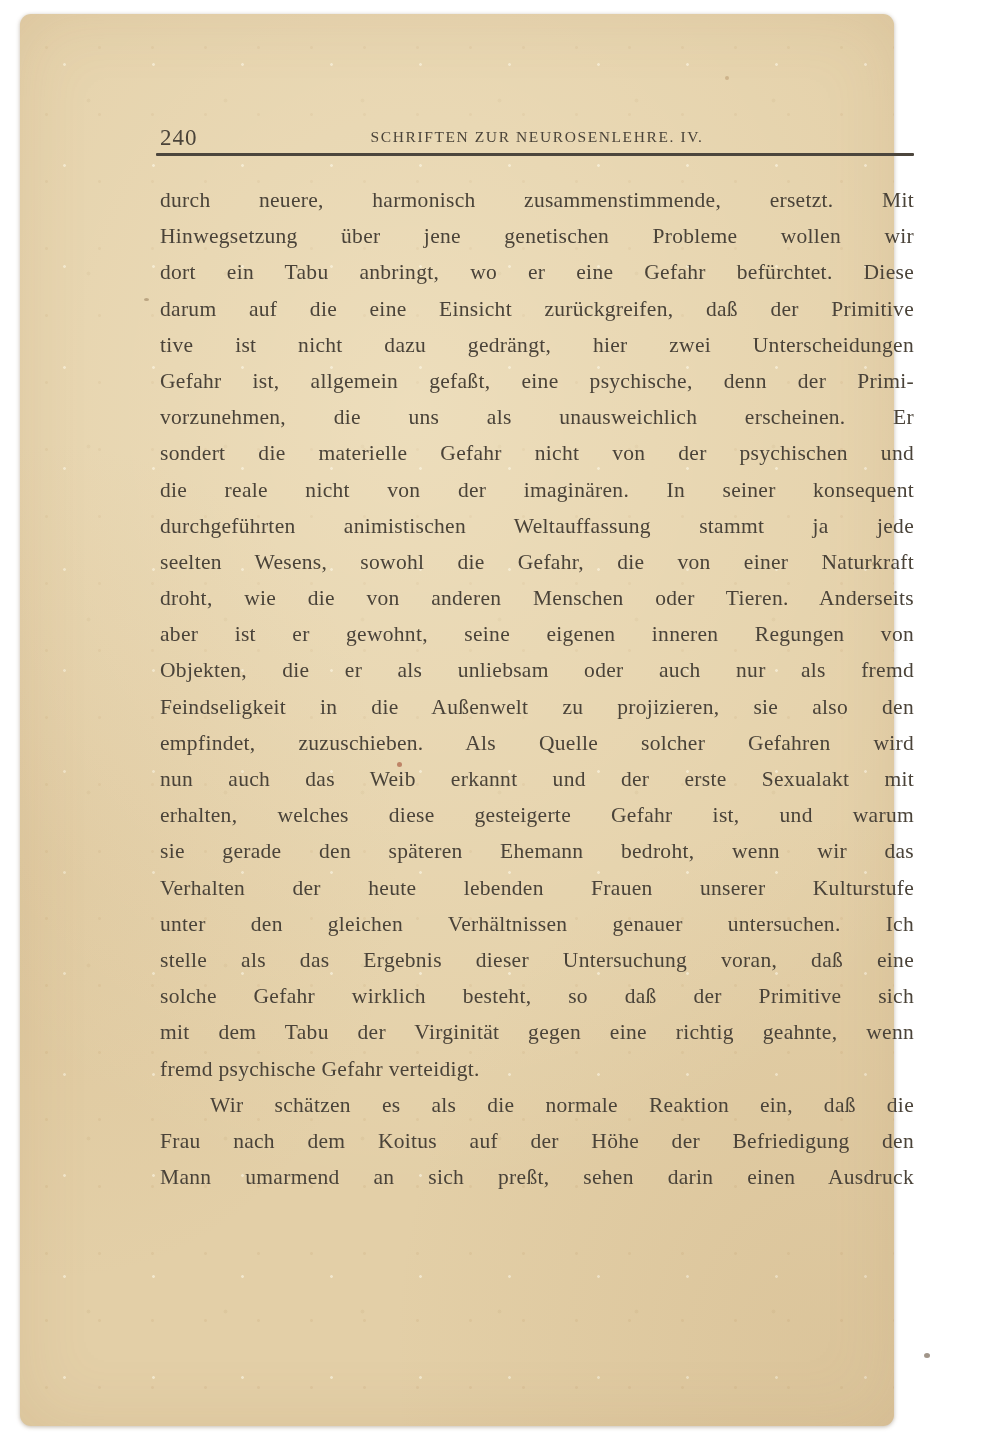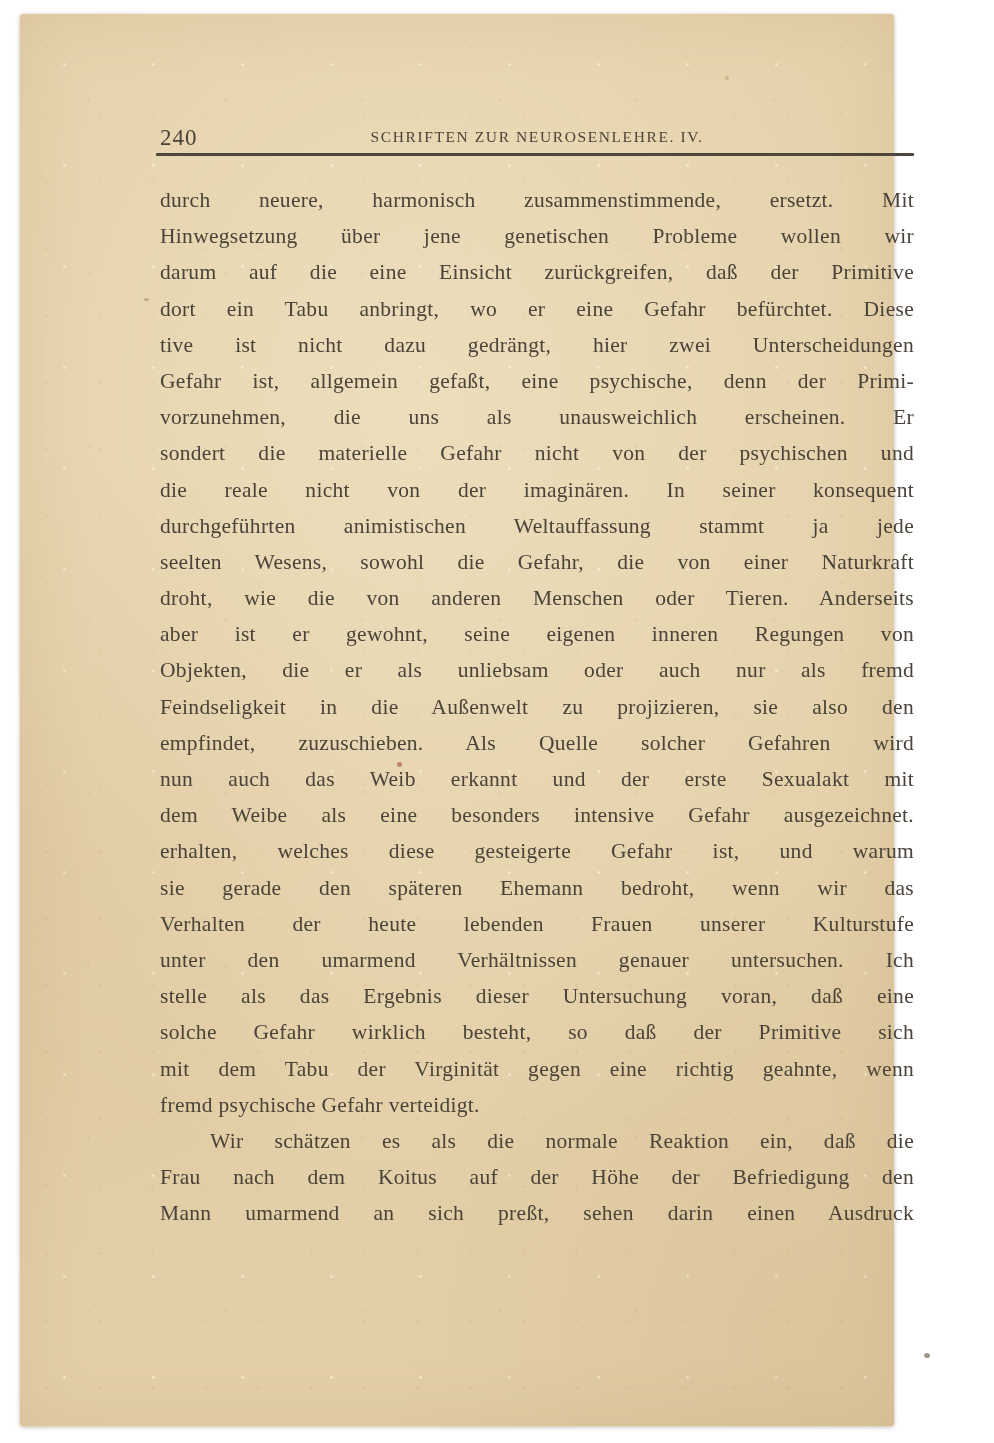--- a/index.html
+++ b/index.html
@@ -23,21 +23,21 @@
     position:absolute;left:20px;top:14px;width:874px;height:1412px;
     background-color:var(--paper);
     background-image:
       radial-gradient(ellipse 120% 90% at 45% 28%, rgba(255,248,226,0.35), rgba(255,248,226,0) 62%),
       radial-gradient(ellipse 90% 70% at 92% 95%, rgba(173,134,82,0.14), rgba(173,134,82,0) 55%),
       radial-gradient(ellipse 80% 60% at 4% 60%, rgba(190,150,95,0.12), rgba(190,150,95,0) 50%),
       radial-gradient(circle, rgba(165,120,62,0.10) 1px, transparent 1.8px),
       radial-gradient(circle, rgba(255,252,238,0.55) 1px, transparent 1.7px),
       radial-gradient(circle, rgba(150,108,55,0.08) 1.4px, transparent 2.4px);
     background-size:100% 100%,100% 100%,100% 100%,53px 67px,89px 101px,137px 173px;
-    border-radius:3px;
+    border-radius:11px;
     box-shadow:0 1px 4px rgba(120,100,70,0.45), inset 0 0 70px rgba(152,112,60,0.13);
   }
   .speck{position:absolute;border-radius:50%;}
   .speck.s1{left:377px;top:748px;width:5px;height:5px;background:rgba(154,64,40,0.55);}
   .speck.s2{left:904px;top:1339px;width:6px;height:5px;background:rgba(84,62,40,0.55);}
   .speck.s3{left:124px;top:284px;width:5px;height:3px;background:rgba(130,104,70,0.45);}
   .speck.s4{left:852px;top:548px;width:4px;height:4px;background:rgba(140,110,72,0.40);}
   .speck.s5{left:705px;top:62px;width:4px;height:4px;background:rgba(160,120,75,0.35);}
 
   .page-number{
@@ -85,40 +85,39 @@
 
     <div class="page-number">240</div>
 
     <div class="running-title">SCHRIFTEN ZUR NEUROSENLEHRE. IV.</div>
 
     <div class="header-rule"></div>
 
     <div class="body-text">
         <div class="line">durch neuere, harmonisch zusammenstimmende, ersetzt. Mit</div>
         <div class="line">Hinwegsetzung über jene genetischen Probleme wollen wir</div>
+        <div class="line">dort ein Tabu anbringt, wo er eine Gefahr befürchtet. Diese</div>
         <div class="line">darum auf die eine Einsicht zurückgreifen, daß der Primitive</div>
-        <div class="line">dort ein Tabu anbringt, wo er eine Gefahr befürchtet. Diese</div>
         <div class="line">tive ist nicht dazu gedrängt, hier zwei Unterscheidungen</div>
         <div class="line">Gefahr ist, allgemein gefaßt, eine psychische, denn der Primi-</div>
         <div class="line">vorzunehmen, die uns als unausweichlich erscheinen. Er</div>
         <div class="line">sondert die materielle Gefahr nicht von der psychischen und</div>
         <div class="line">die reale nicht von der imaginären. In seiner konsequent</div>
         <div class="line">durchgeführten animistischen Weltauffassung stammt ja jede</div>
         <div class="line">seelten Wesens, sowohl die Gefahr, die von einer Naturkraft</div>
         <div class="line">droht, wie die von anderen Menschen oder Tieren. Anderseits</div>
         <div class="line">aber ist er gewohnt, seine eigenen inneren Regungen von</div>
         <div class="line">Objekten, die er als unliebsam oder auch nur als fremd</div>
         <div class="line">Feindseligkeit in die Außenwelt zu projizieren, sie also den</div>
         <div class="line">empfindet, zuzuschieben. Als Quelle solcher Gefahren wird</div>
         <div class="line">nun auch das Weib erkannt und der erste Sexualakt mit</div>
-        <div class="line">dem Weibe als eine besonders intensive Gefahr ausgezeichnet.</div>
         <div class="line">erhalten, welches diese gesteigerte Gefahr ist, und warum</div>
         <div class="line">sie gerade den späteren Ehemann bedroht, wenn wir das</div>
         <div class="line">Verhalten der heute lebenden Frauen unserer Kulturstufe</div>
-        <div class="line">unter den umarmend Verhältnissen genauer untersuchen. Ich</div>
+        <div class="line">unter den gleichen Verhältnissen genauer untersuchen. Ich</div>
         <div class="line">stelle als das Ergebnis dieser Untersuchung voran, daß eine</div>
         <div class="line">solche Gefahr wirklich besteht, so daß der Primitive sich</div>
         <div class="line">mit dem Tabu der Virginität gegen eine richtig geahnte, wenn</div>
         <div class="line short">fremd psychische Gefahr verteidigt.</div>
         <div class="line indent">Wir schätzen es als die normale Reaktion ein, daß die</div>
         <div class="line">Frau nach dem Koitus auf der Höhe der Befriedigung den</div>
         <div class="line">Mann umarmend an sich preßt, sehen darin einen Ausdruck</div>
       </div>
 
   </div>

